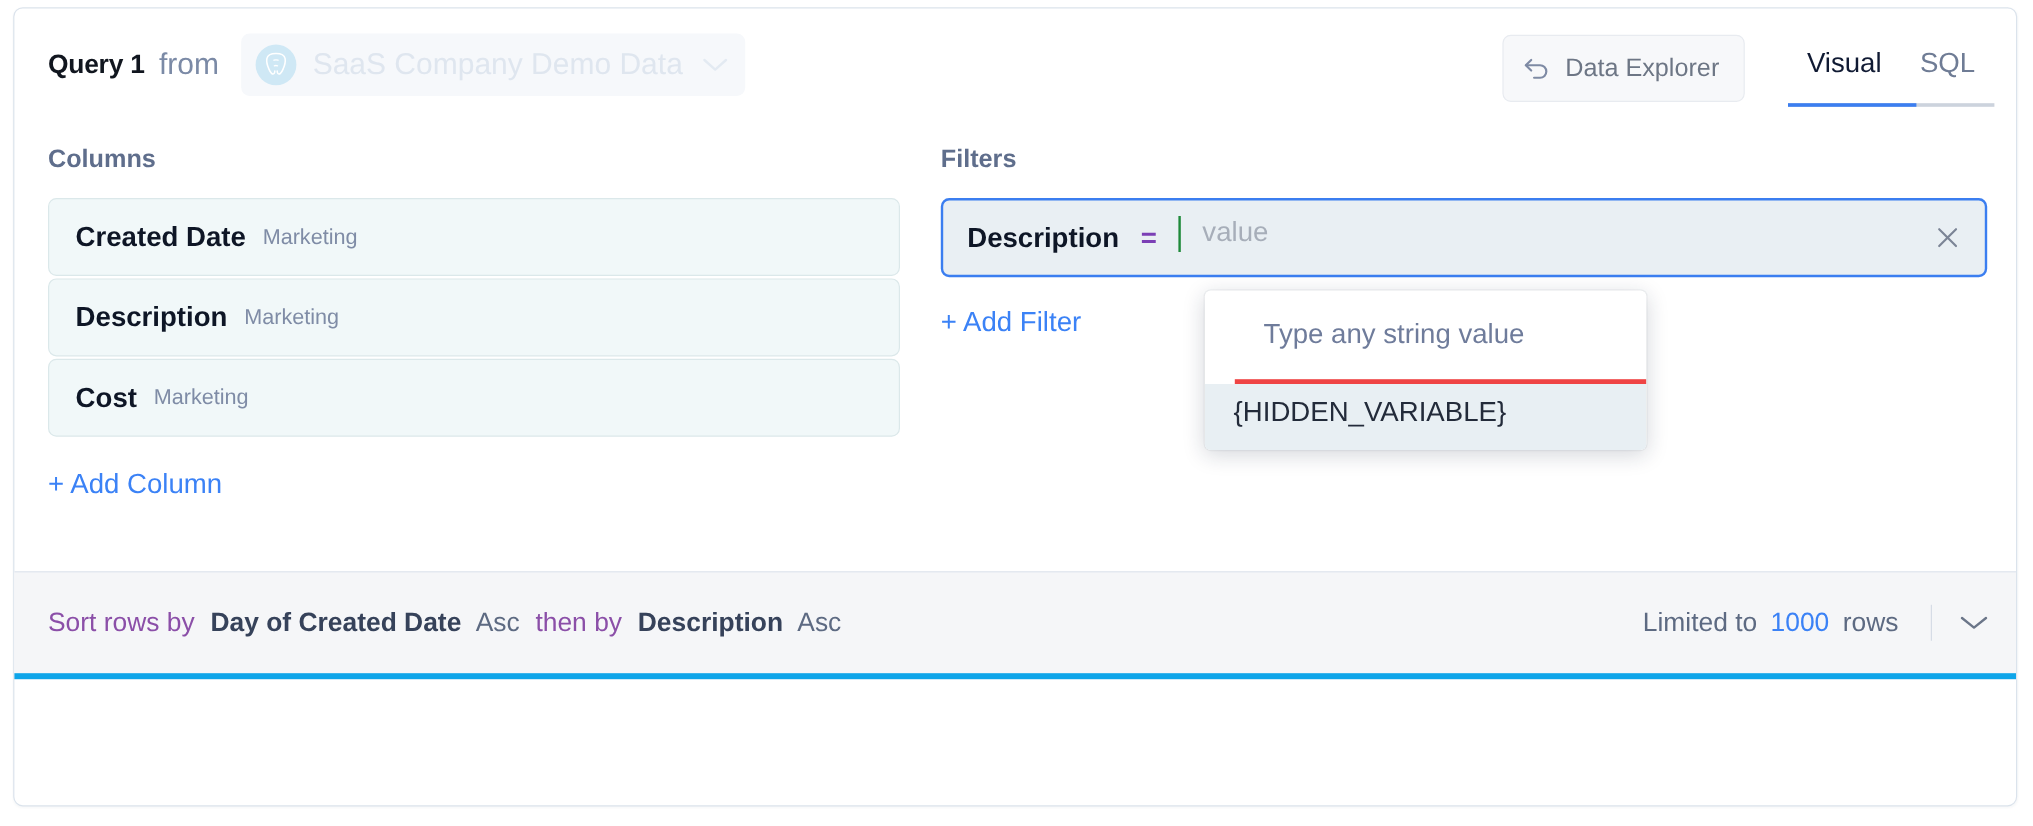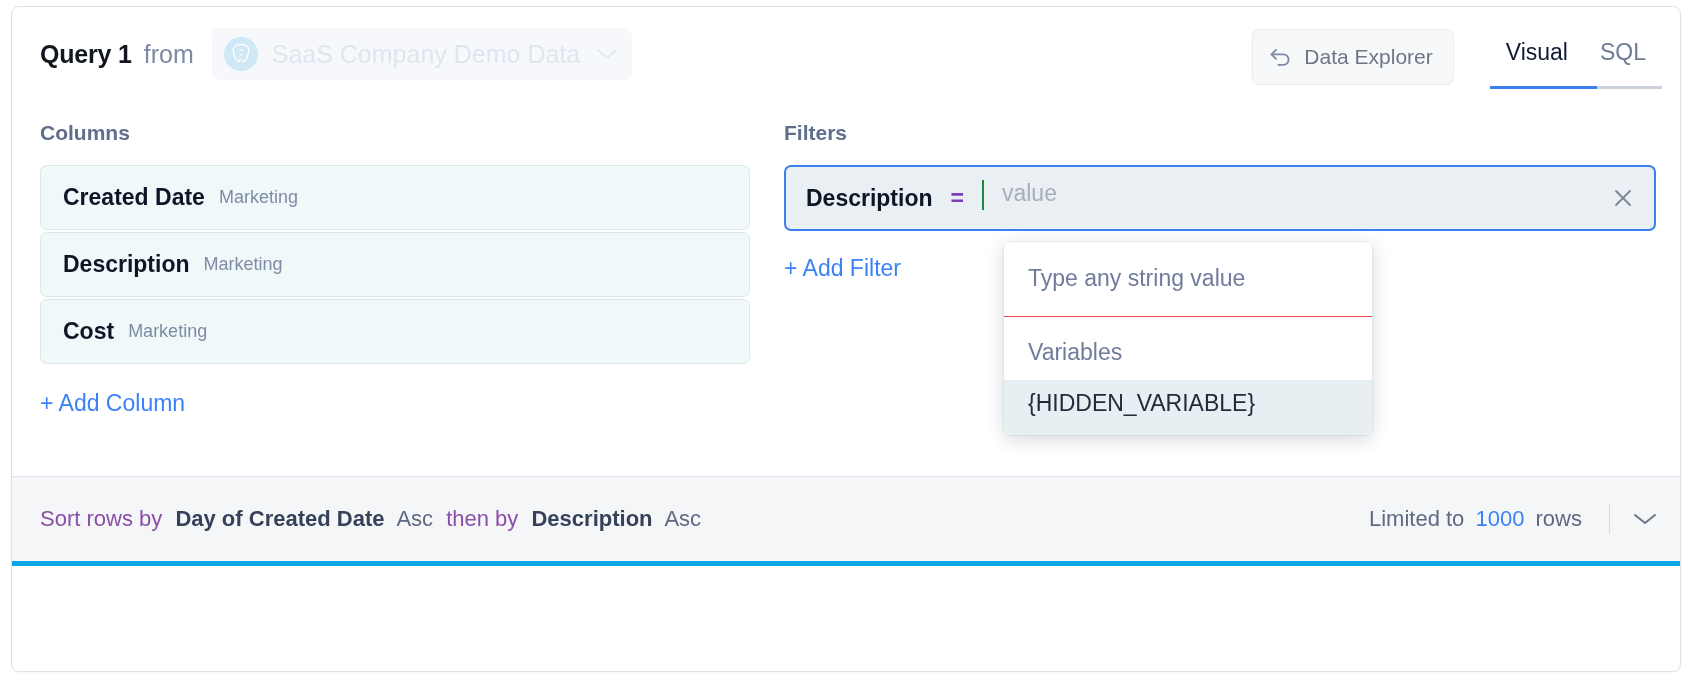--- a/index.html
+++ b/index.html
@@ -42,21 +42,21 @@
   }
   .title-wrap {
     position: absolute;
     left: 28px;
     top: 24px;
     display: flex;
     align-items: center;
     height: 46px;
   }
   .query-title {
-    font-size: 25px;
+    font-size: 22px;
     font-weight: 700;
     color: #11161f;
     letter-spacing: -0.2px;
   }
   .from-word {
     font-size: 25px;
     color: #7b8aa6;
     margin-left: 12px;
     font-weight: 400;
   }
@@ -269,21 +269,22 @@
     background: #ffffff;
     border-radius: 5px;
     box-shadow: 0 4px 18px rgba(22,36,62,0.18), 0 0 0 1px rgba(22,36,62,0.05);
     overflow: hidden;
     z-index: 30;
   }
   .dd-hint {
     font-size: 23px;
     color: #6f7c9b;
     padding: 23px 24px 24px 24px;
-    border-bottom: 1px solid #ef4444;
+    border-bottom: 4px solid #ef4444;
+    margin-left: 25px;
   }
   .dd-group-label {
     font-size: 23px;
     color: #6f7c9b;
     padding: 22px 24px 14px 24px;
   }
   .dd-option {
     font-size: 23px;
     color: #232b3a;
     background: #e8eff3;
@@ -465,21 +466,20 @@
               </svg>
           </span>
         </div>
 
         <span class="add-link">+ Add Filter</span>
       </div>
     </div>
 
     <div class="dropdown">
       <div class="dd-hint">Type any string value</div>
-      <div class="dd-group-label">Variables</div>
       <div class="dd-option">{HIDDEN_VARIABLE}</div>
     </div>
 
     <div class="sort-bar">
       <div class="sort-text">
         <span class="sort-kw" style="margin-right: 7px;">Sort rows by</span>
         <span class="sort-strong" style="margin-right: 7px;">Day of Created Date</span>
         <span class="sort-dir" style="margin-right: 7px;">Asc</span>
         <span class="sort-kw" style="margin-right: 7px;">then by</span>
         <span class="sort-strong" style="margin-right: 7px;">Description</span>

